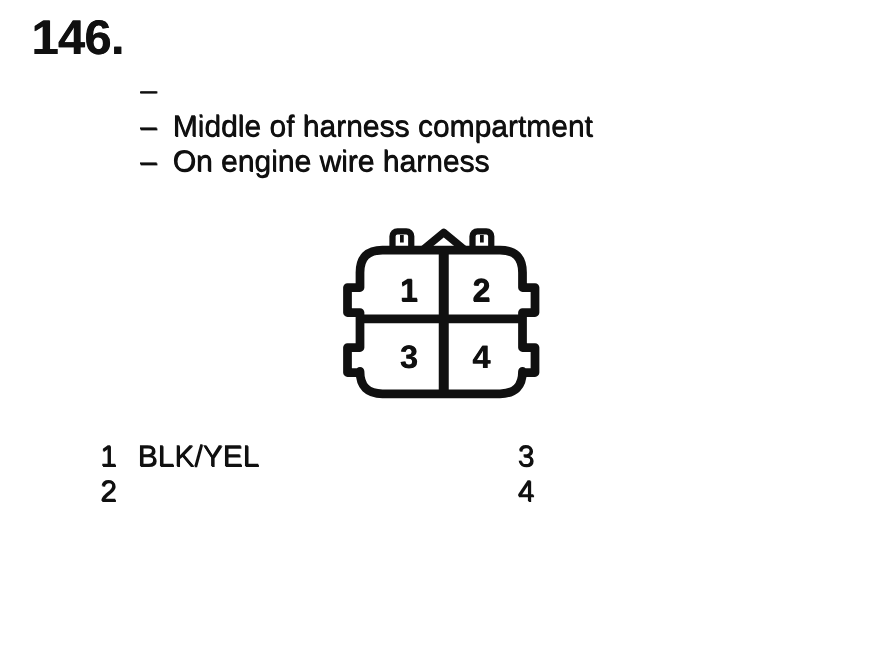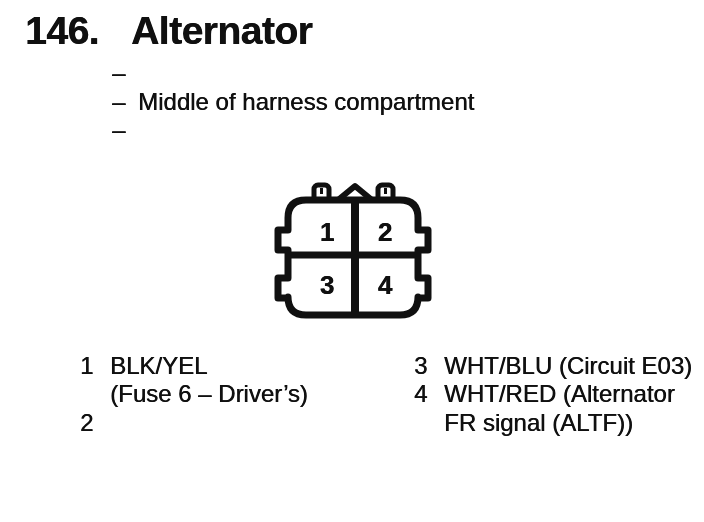--- a/index.html
+++ b/index.html
@@ -62,33 +62,33 @@
   .pin-entry { display: flex; align-items: flex-start; }
   .pin-num { width: 30px; flex: none; }
 </style>
 </head>
 <body>
 
 <div class="page">
 
   <div class="title-row">
     <span>146.</span>
-    <span>Alternator</span>
   </div>
 
   <div class="notes">
     <div class="note-line">
       <span class="note-dash">–</span>
     </div>
     <div class="note-line">
       <span class="note-dash">–</span>
       <span>Middle of harness compartment</span>
     </div>
     <div class="note-line">
       <span class="note-dash">–</span>
+      <span>On engine wire harness</span>
     </div>
   </div>
 
   <svg class="connector" viewBox="-10 -4 170 142" xmlns="http://www.w3.org/2000/svg">
 
     <polyline points="52,20 75,1 98,20" fill="#ffffff" stroke="#101010" stroke-width="6" stroke-linejoin="round" stroke-linecap="round"></polyline>
 
     <rect x="34" y="0" width="15" height="19" rx="4" fill="#ffffff" stroke="#101010" stroke-width="5"></rect>
     <rect x="98" y="0" width="15" height="19" rx="4" fill="#ffffff" stroke="#101010" stroke-width="5"></rect>
     <line x1="41.5" y1="3" x2="41.5" y2="9" stroke="#101010" stroke-width="3"></line>
@@ -105,39 +105,31 @@
     <text class="pin-cell-num" x="105" y="56">2</text>
     <text class="pin-cell-num" x="47" y="109">3</text>
     <text class="pin-cell-num" x="105" y="109">4</text>
   </svg>
 
   <div class="pin-col pin-col-left">
     <div class="pin-entry">
       <span class="pin-num">1</span>
       <div class="pin-lines">
         <div>BLK/YEL</div>
-        <div>(Fuse 6 – Driver’s)</div>
       </div>
     </div>
     <div class="pin-entry">
       <span class="pin-num">2</span>
       <div class="pin-lines">
       </div>
     </div>
   </div>
 
   <div class="pin-col pin-col-right">
     <div class="pin-entry">
       <span class="pin-num">3</span>
-      <div class="pin-lines">
-        <div>WHT/BLU (Circuit E03)</div>
-      </div>
     </div>
     <div class="pin-entry">
       <span class="pin-num">4</span>
-      <div class="pin-lines">
-        <div>WHT/RED (Alternator</div>
-        <div>FR signal (ALTF))</div>
-      </div>
     </div>
   </div>
 
 </div>
 
 </body></html>

